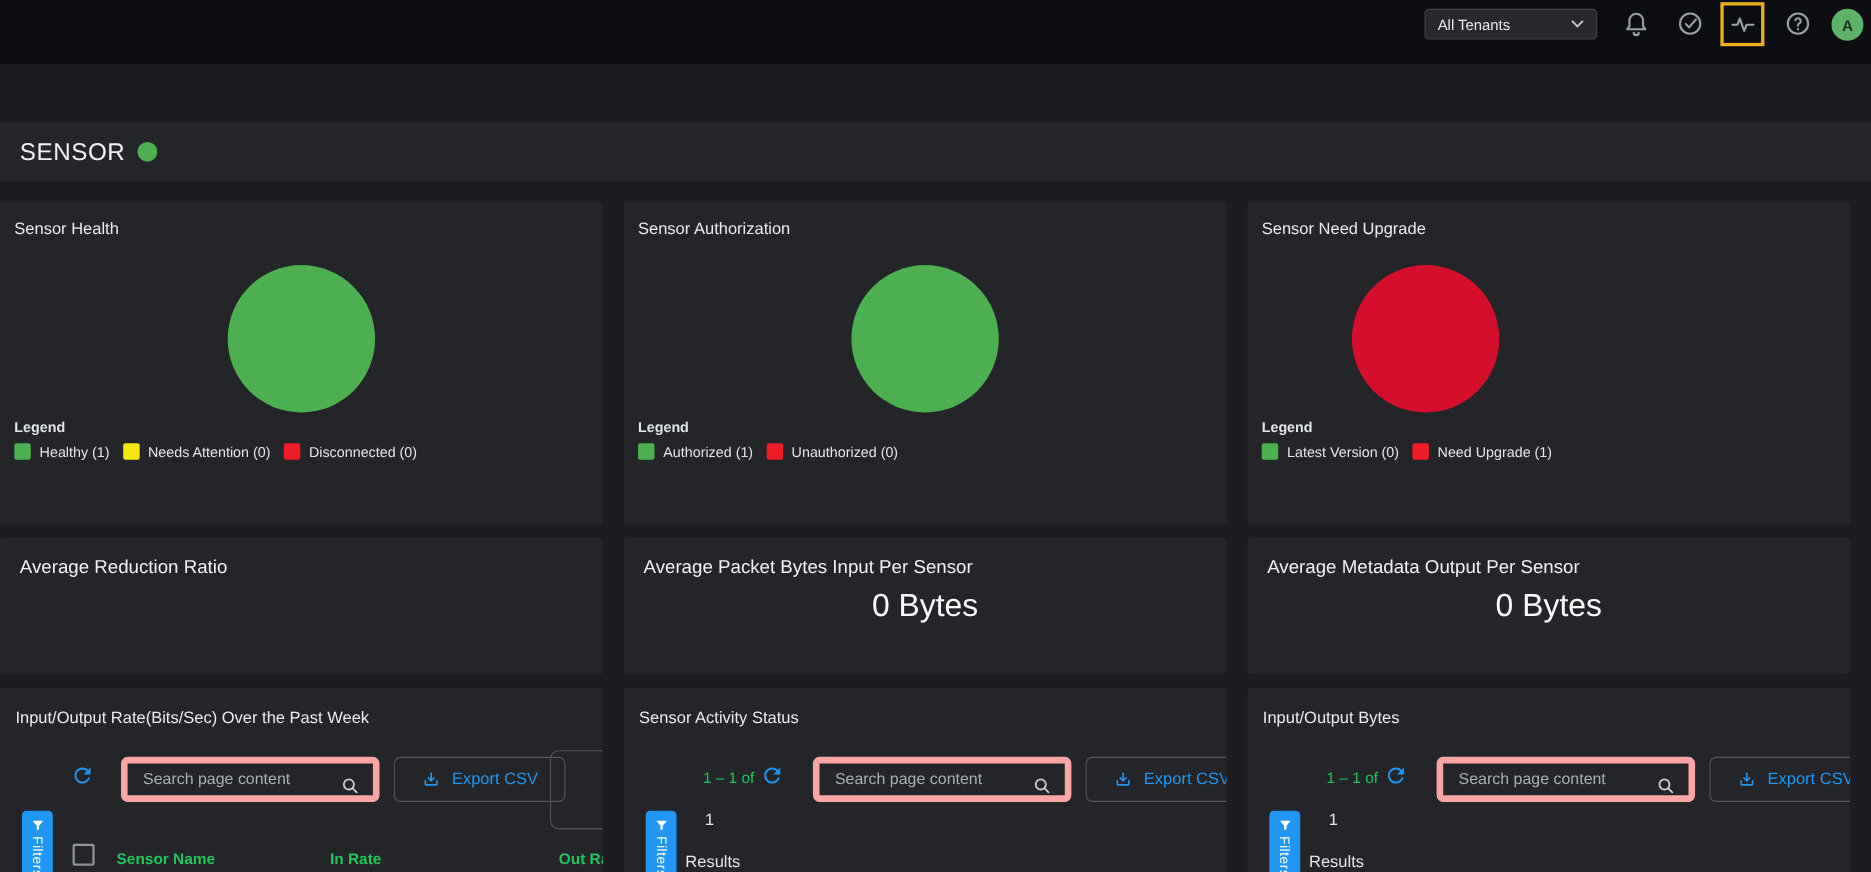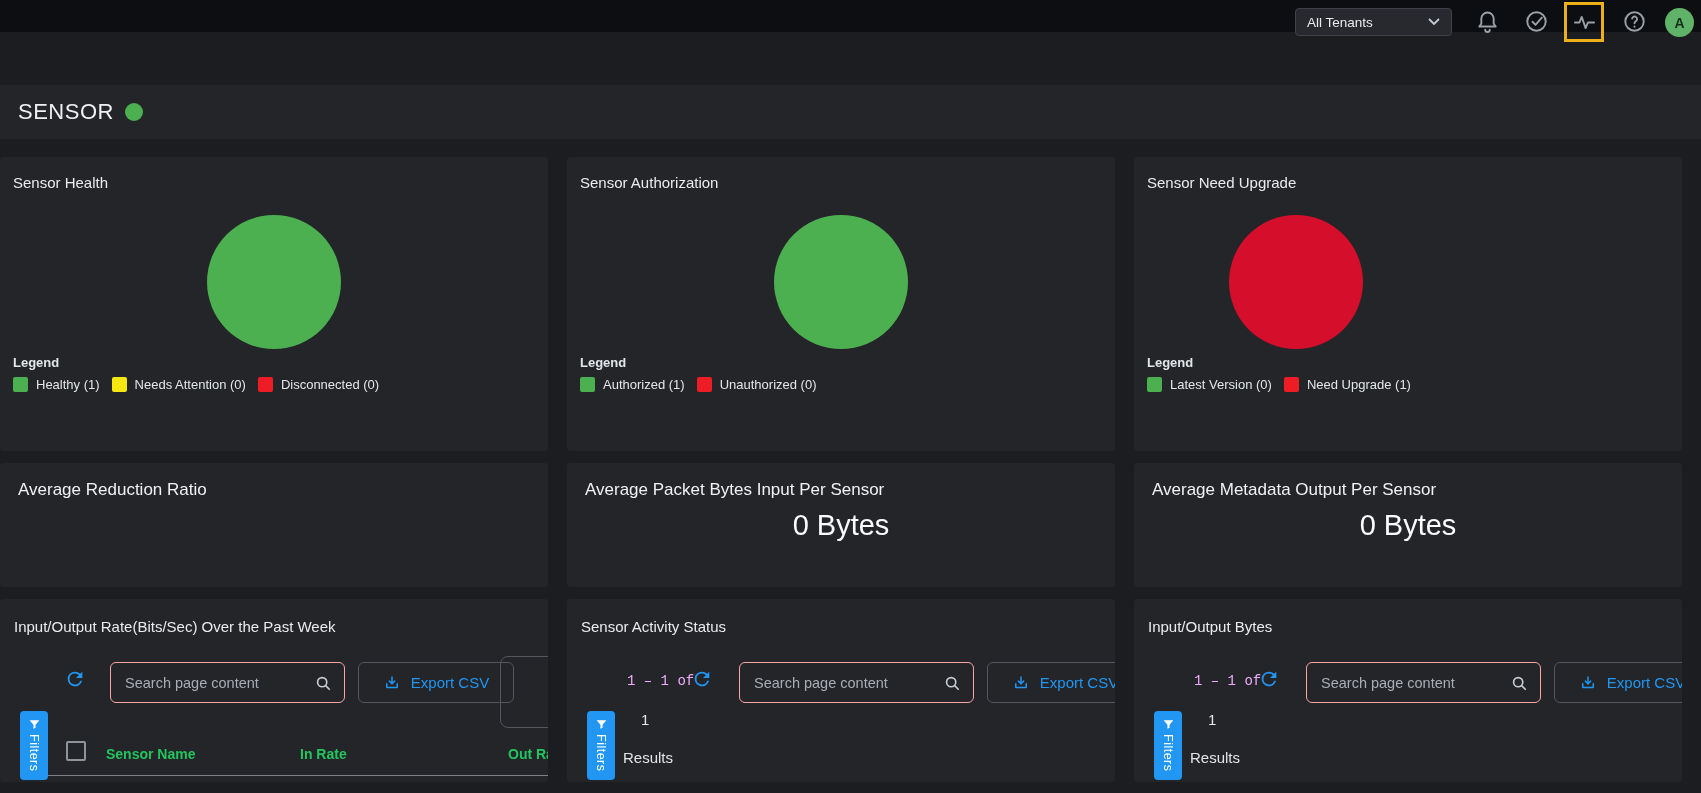--- a/index.html
+++ b/index.html
@@ -6,21 +6,21 @@
   html,body { margin:0; padding:0; }
   body {
     width:1701px; height:793px; overflow:hidden;
     background:#1c1d21; font-family:"Liberation Sans", sans-serif;
     -webkit-font-smoothing:antialiased;
   }
   button { font-family:inherit; cursor:pointer; }
   input { font-family:inherit; }
 
   
-  .topbar { position:relative; height:32px; background:#0d0e11; }
+  .topbar { position:relative; height:58px; background:#0d0e11; }
   .tenant-select {
     position:absolute; left:1295px; top:8px; width:157px; height:28px;
     background:#27292e; border:1px solid #3e4147; border-radius:4px;
     display:flex; align-items:center; justify-content:space-between;
     padding:0 11px; cursor:pointer;
   }
   .tenant-select .tenant-label { color:#e8eaed; font-size:13.5px; }
   .tenant-select svg { width:12px; height:8px; stroke:#c7cbd1; fill:none; stroke-width:1.8; }
   .icon-btn {
     position:absolute; top:8px; width:27px; height:27px;
@@ -70,22 +70,22 @@
   
   .stat-title { position:absolute; top:17px; left:18px; margin:0; font-size:17px; font-weight:normal; color:#f0f1f3; white-space:nowrap; }
   .stat-value { position:absolute; top:46px; left:0; right:0; text-align:center; font-size:29px; color:#fbfcfd; }
 
   
   .t3 { top:19px; left:14px; }
   .refresh { position:absolute; top:69px; background:none; border:none; padding:0; width:22px; height:22px; }
   .refresh svg { width:22px; height:22px; fill:#2196f3; }
   .rf1 { left:64px; }
   .rf2 { left:124px; }
-  .range-label { position:absolute; left:60px; top:74px; font-size:14px; color:#f0abfc; white-space:nowrap;font-family:Liberation Mono, monospace; }
-  .search-box { position:absolute; top:63px; width:235px; height:41px; border:1px solid #fca5a5; border-radius:6px; background:transparent; }
+  .range-label { position:absolute; left:72px; top:74px; font-size:14px; color:#22c55e; white-space:nowrap; }
+  .search-box { position:absolute; top:63px; width:235px; height:41px; border:6px solid #fca5a5; border-radius:6px; background:transparent; }
   .sb1 { left:110px; }
   .sb2 { left:172px; }
   .search-box input {
     width:100%; height:100%; background:transparent; border:none; outline:none;
     color:#dfe2e6; font-size:14.5px; padding:0 40px 0 14px;
   }
   .search-box input::placeholder { color:#a9aeb5; }
   .search-box svg { position:absolute; right:11px; top:10px; width:20px; height:20px; stroke:#c9cdd3; fill:none; stroke-width:2; stroke-linecap:round; }
   .export-btn {
     position:absolute; top:63px; width:156px; height:41px;

